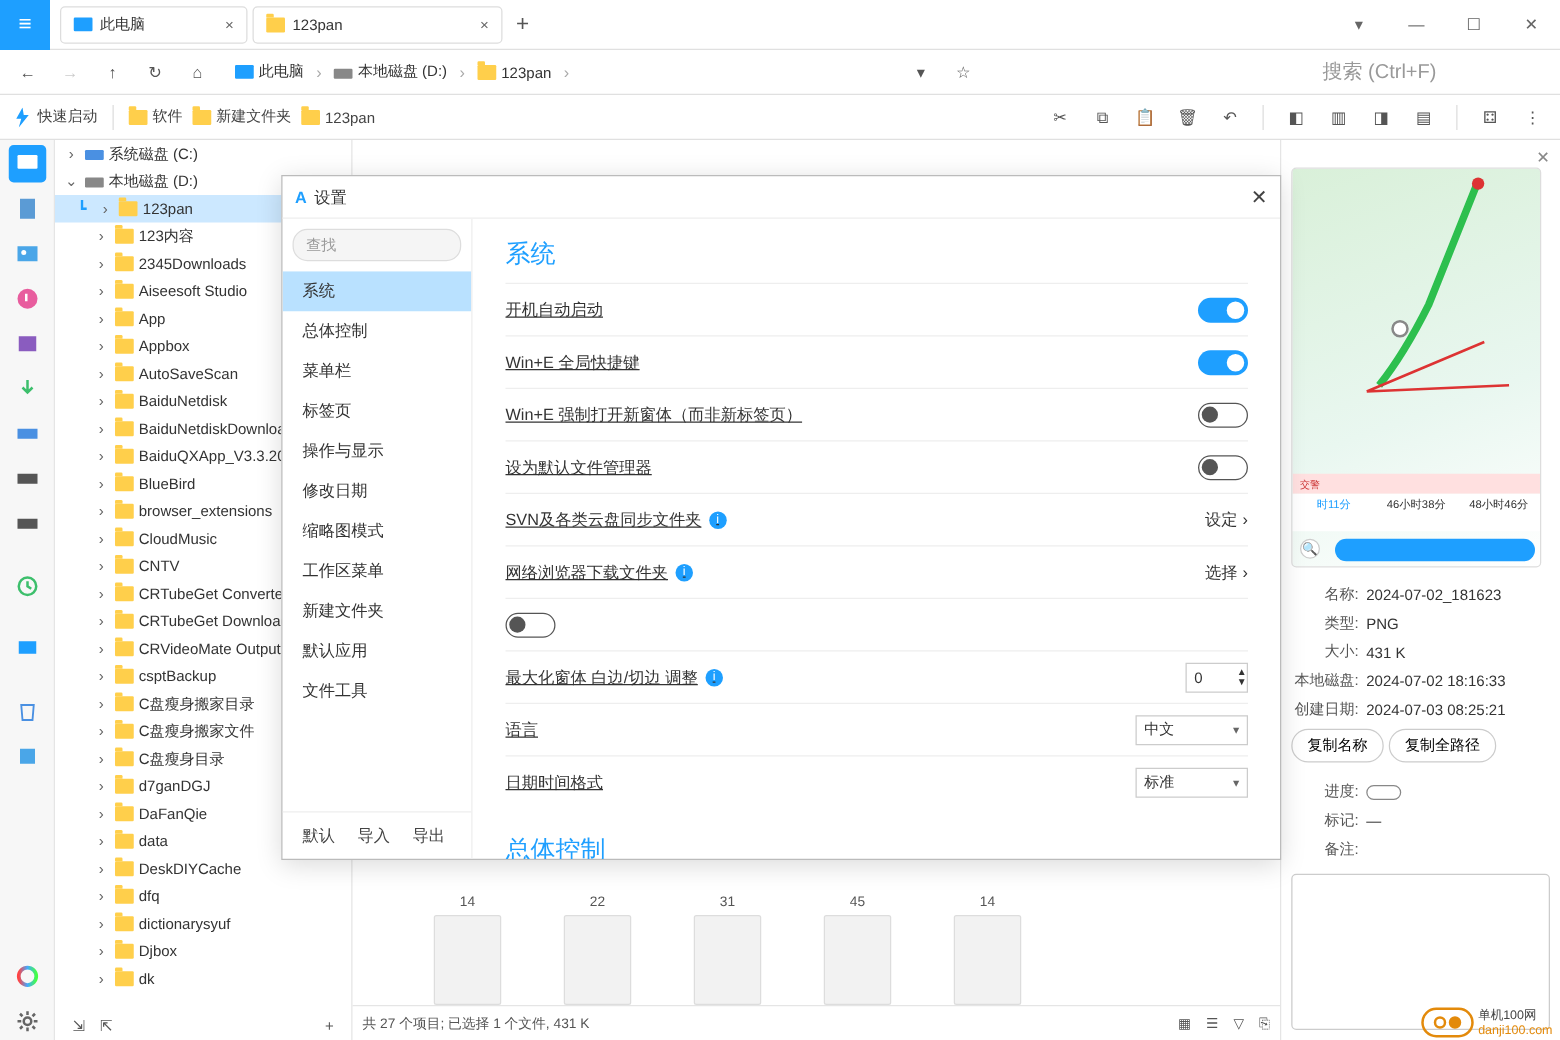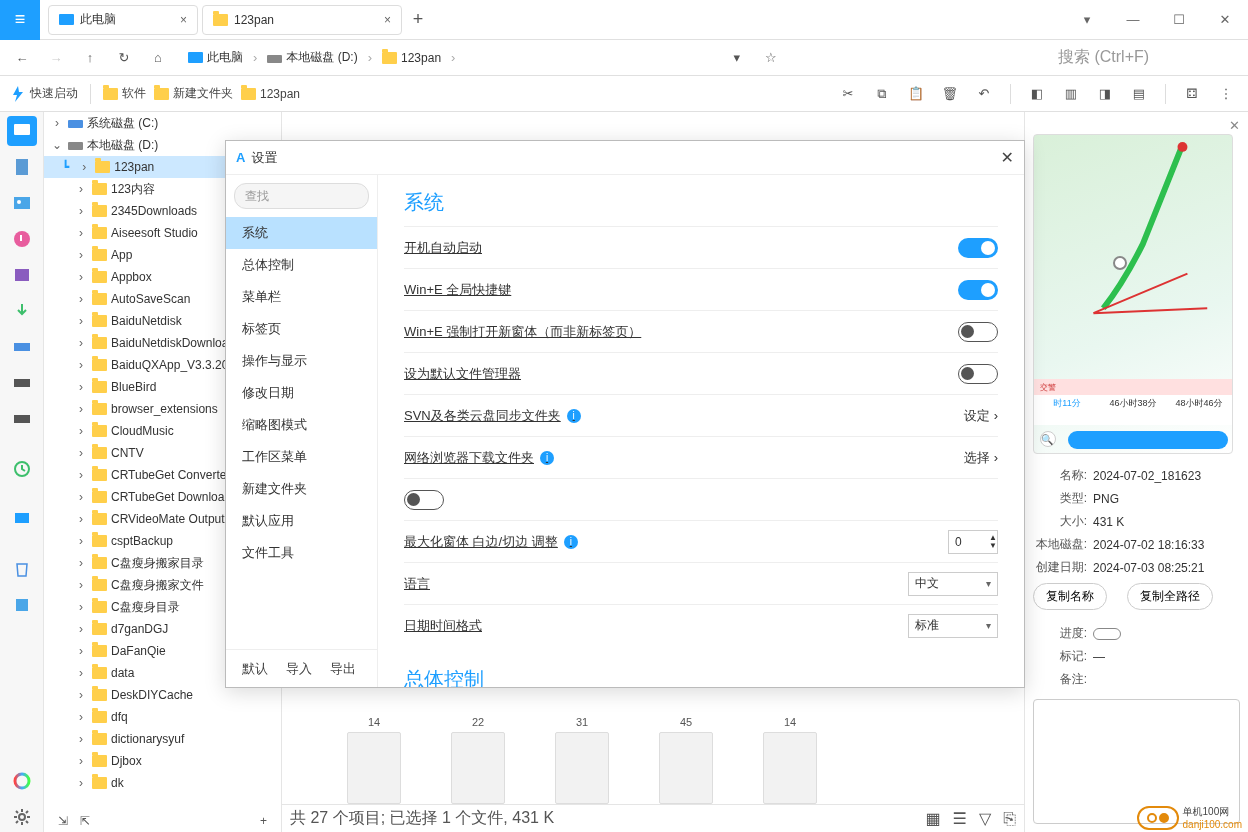--- a/index.html
+++ b/index.html
@@ -45,31 +45,31 @@
 .tree .row { display: flex; align-items: center; height: 22px; padding-left: 6px; gap: 4px; white-space: nowrap; }
 .tree .row.selected { background: #cce8ff; }
 .tree .chev { width: 14px; color: #666; display: inline-block; text-align: center; }
 .tree-bottom { position: absolute; bottom: 4px; left: 0; right: 0; display: flex; gap: 12px; padding: 0 14px; color: #555; }
 
 
 .content { flex: 1; display: flex; flex-direction: column; position: relative; }
 .thumbrow { position: absolute; bottom: 28px; left: 0; right: 0; height: 110px; display: flex; gap: 40px; padding-left: 60px; align-items: flex-end; }
 .thumb { width: 64px; display: flex; flex-direction: column; align-items: center; gap: 4px; font-size: 11px; color: #555; }
 .thumb .img { width: 54px; height: 72px; background: #f2f2f2; border: 1px solid #ddd; border-radius: 2px; display: flex; align-items: center; justify-content: center; color: #aaa; font-size: 9px; }
-.statusbar { height: 28px; border-top: 1px solid #e5e5e5; display: flex; align-items: center; padding: 0 8px; font-size: 16px; color: #555; gap: 10px; }
+.statusbar { height: 28px; border-top: 1px solid #e5e5e5; display: flex; align-items: center; padding: 0 8px; font-size: 11px; color: #555; gap: 10px; }
 .statusbar .right { margin-left: auto; display: flex; gap: 12px; align-items: center; }
 
 
 .preview { width: 224px; border-left: 1px solid #e5e5e5; padding: 8px; position: relative; display: flex; flex-direction: column; }
 .preview .close-x { position: absolute; right: 8px; top: 6px; color: #888; cursor: pointer; }
 .preview-img { width: 200px; height: 320px; border: 1px solid #ddd; margin-top: 14px; background: linear-gradient(160deg, #d9f0d9, #e9f7f0 60%, #fff); border-radius: 4px; position: relative; overflow: hidden; }
 .meta { margin-top: 10px; font-size: 12px; }
 .meta .mrow { display: flex; gap: 6px; padding: 3px 0; align-items: center; }
 .meta .label { color: #555; min-width: 54px; text-align: right; }
-.meta .btns { display: flex; gap: 20px; margin-top: 4px; }
+.meta .btns { display: flex; gap: 4px; margin-top: 4px; }
 .pill-btn { border: 1px solid #ccc; border-radius: 14px; padding: 4px 12px; font-size: 12px; background: #fff; cursor: pointer; }
 .progress-pill { border: 1px solid #888; border-radius: 8px; width: 28px; height: 12px; display: inline-block; }
 .notes { flex: 1; border: 1px solid #ccc; border-radius: 4px; margin-top: 8px; }
 
 
 .dialog-back { position: absolute; inset: 0; pointer-events: none; }
 .dialog { position: absolute; left: 225px; top: 140px; width: 800px; height: 548px; background: #fff; border: 1px solid #bbb; box-shadow: 0 4px 20px rgba(0,0,0,0.15); pointer-events: auto; display: flex; flex-direction: column; }
 .dlg-titlebar { height: 34px; display: flex; align-items: center; padding: 0 10px; border-bottom: 1px solid #eee; gap: 6px; }
 .dlg-titlebar .logo { color: #1e9fff; font-weight: bold; }
 .dlg-close { margin-left: auto; font-size: 16px; color: #444; cursor: pointer; }

